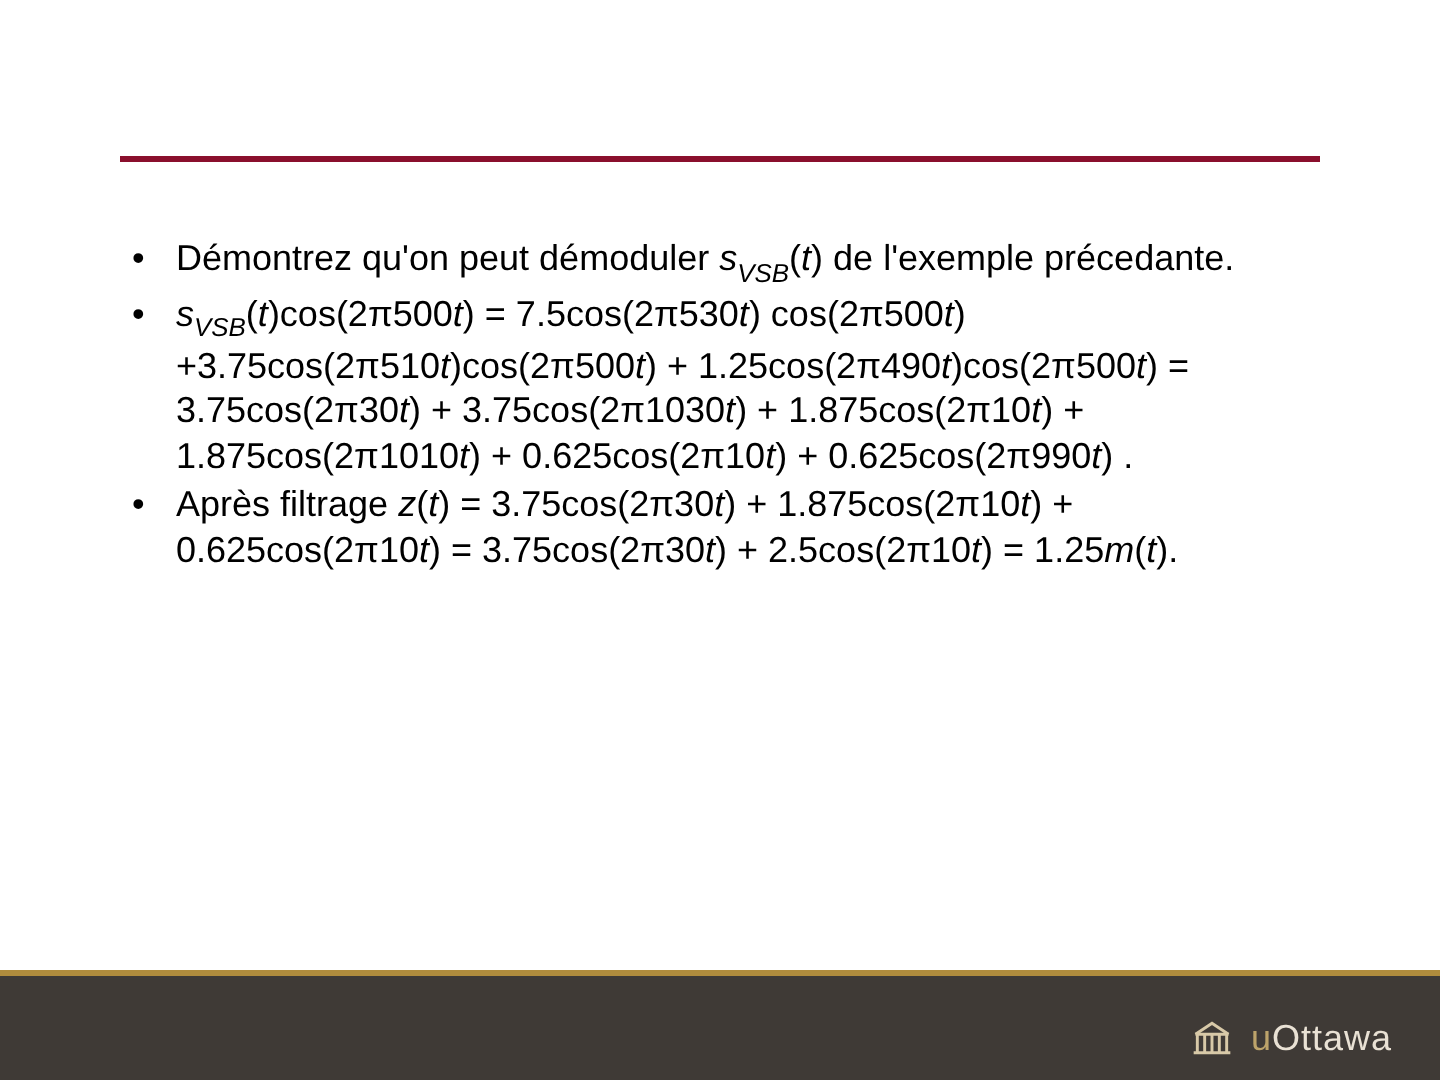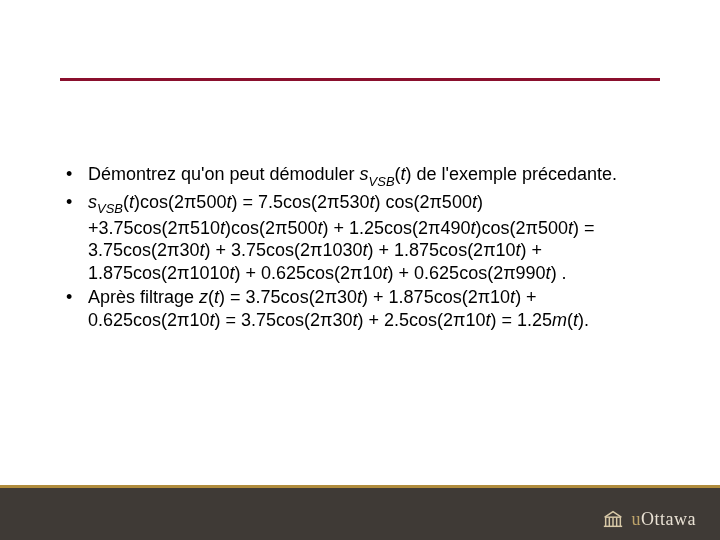--- a/index.html
+++ b/index.html
@@ -1,30 +1,30 @@
 <!DOCTYPE html>
 <html><head>
 <meta charset="utf-8">
 <style>
   * { margin: 0; padding: 0; box-sizing: border-box; }
   html, body { width: 720px; height: 540px; font-family: Arial, Helvetica, sans-serif; background: #fff; overflow: hidden; }
   .slide { position: relative; width: 720px; height: 540px; background: #ffffff; }
   .title { position: absolute; left: 60px; top: 38px; font-family: "Arial Black", Arial, sans-serif; font-weight: 900; font-size: 28px; color: #5c534d; letter-spacing: 0.5px; }
   .accent-bar { position: absolute; left: 60px; top: 78px; width: 600px; height: 3px; background: #8a0f2d; }
   .content { position: absolute; left: 62px; top: 118px; width: 600px; font-size: 18px; color: #000; line-height: 1.25; }
-  .content ul { list-style: none; margin-top: 45px; }
+  .content ul { list-style: none; }
   .content li { position: relative; padding-left: 26px; margin-bottom: 2px; }
   .content li::before { content: "•"; position: absolute; left: 4px; top: 0; }
   .ital { font-style: italic; }
   .sub { font-style: italic; font-size: 0.72em; vertical-align: sub; position: relative; top: 1px; }
   .footer { position: absolute; left: 0; bottom: 0; width: 720px; }
   .footer-gold { position: absolute; bottom: 52px; left: 0; width: 720px; height: 3px; background: #b08c3d; }
   .footer-dark { position: absolute; bottom: 0; left: 0; width: 720px; height: 52px; background: #3f3a36; }
   .logo-wrap { position: absolute; right: 24px; bottom: 10px; display: flex; align-items: center; gap: 8px; color: #e9e1d4; }
-  .logo-text { font-size: 18px; letter-spacing: 0.5px; font-family: Liberation Serif, serif; }
+  .logo-text { font-size: 18px; letter-spacing: 0.5px; }
   .logo-u { color: #bda36a; }
   .logo-icon { width: 22px; height: 22px; display: inline-block; }
   .logo-icon svg { width: 100%; height: 100%; display: block; }
 </style>
 </head>
 <body>
 
 <div class="slide">
   <div class="accent-bar"></div>
 

